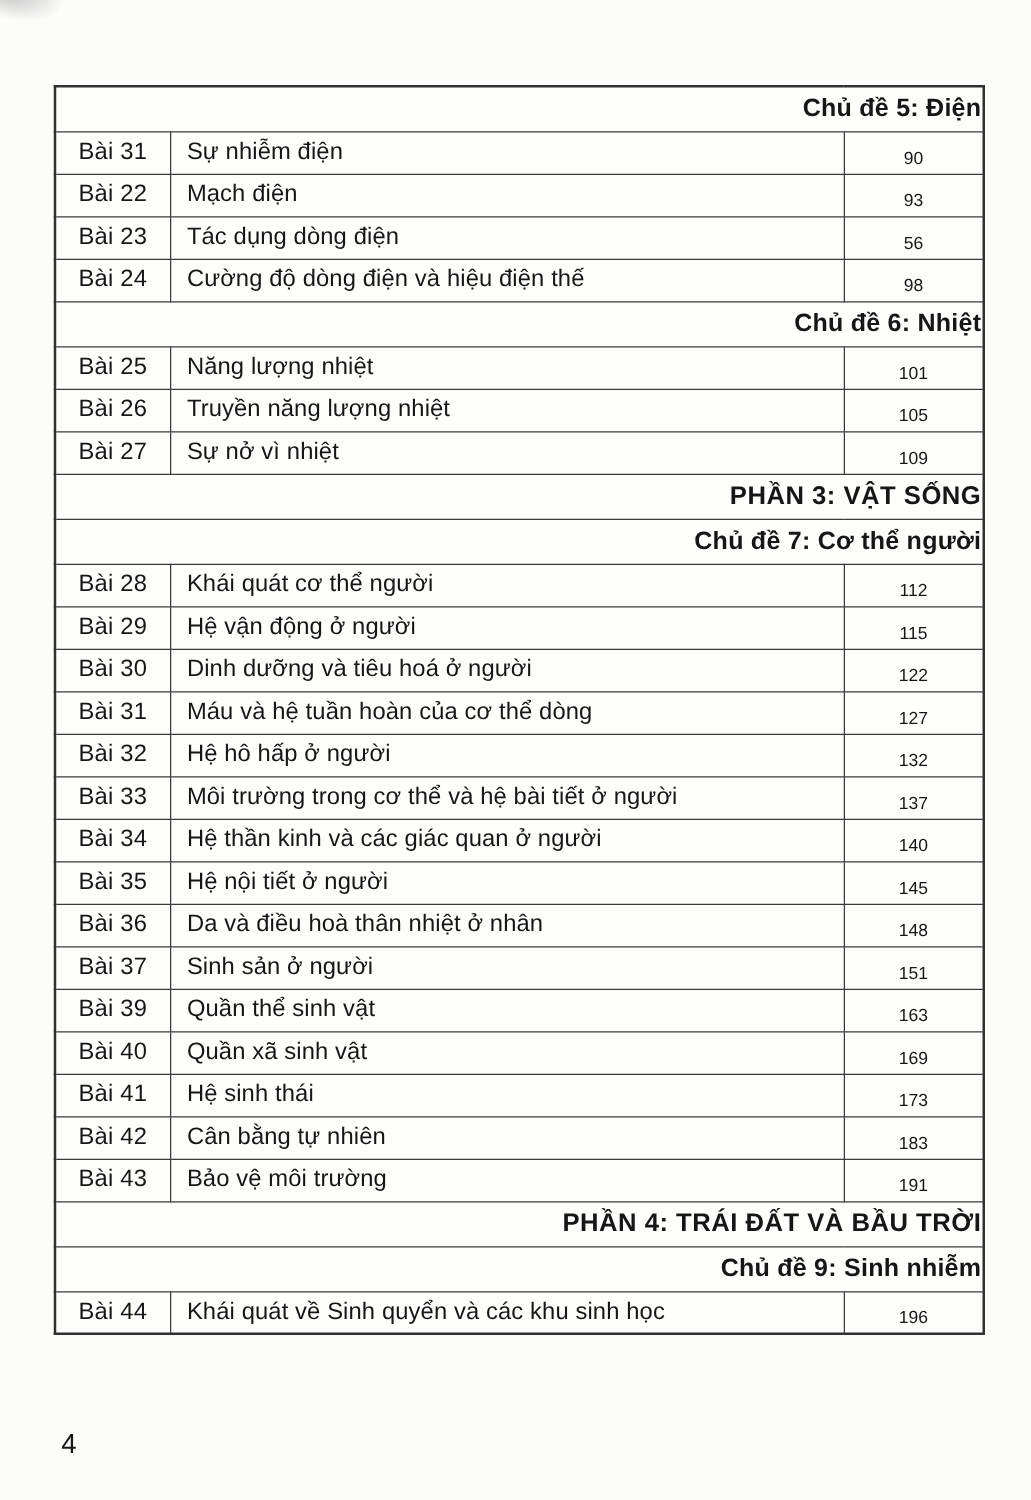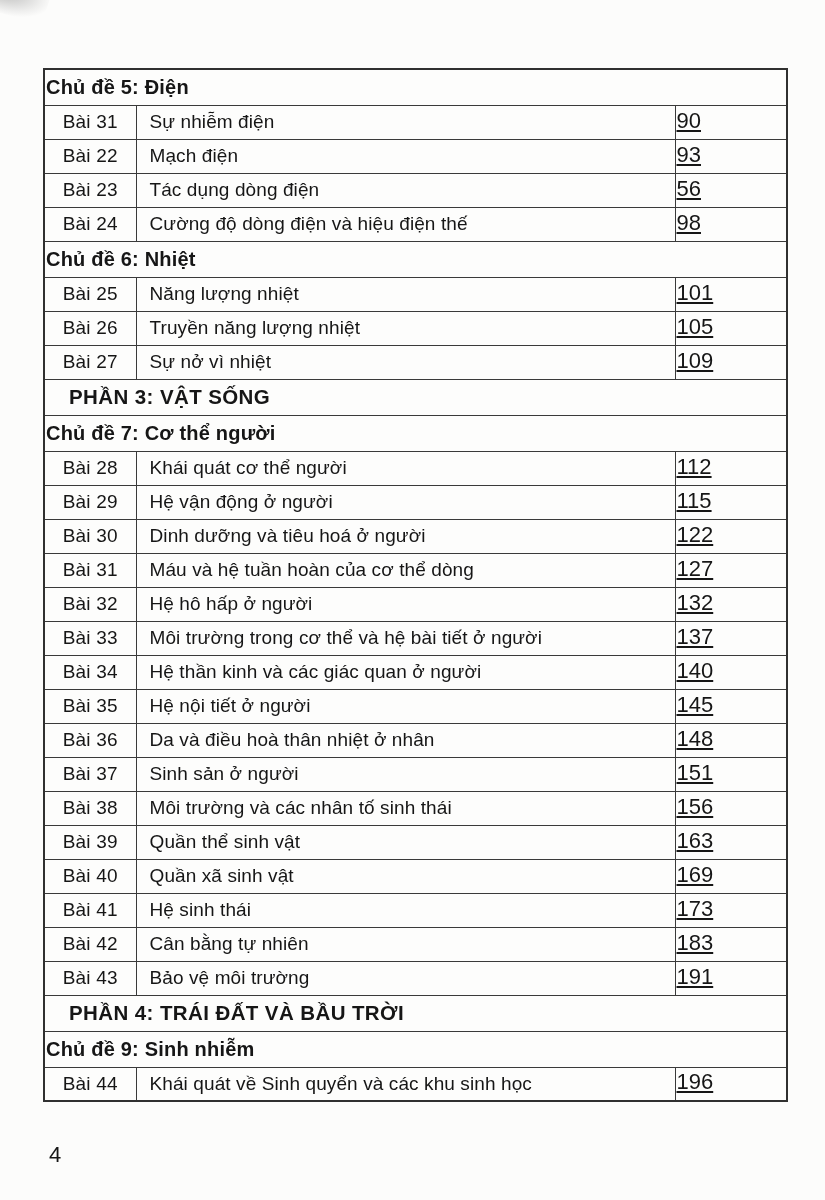--- a/index.html
+++ b/index.html
@@ -53,28 +53,28 @@
     letter-spacing: 0.2px;
   }
   tr.lesson-row td.cell-title {
     padding-left: 13px;
     vertical-align: middle;
     font-size: 19px;
     letter-spacing: 0.1px;
     margin-top: 48px;
   }
   tr.lesson-row td.cell-page {
+    text-align: center;
     vertical-align: bottom;
     padding-bottom: 5px;
-    font-size: 22px;
-    text-decoration: underline;
+    font-size: 14px;
   }
   tr.topic-row, tr.part-row { height: 36px; }
   tr.topic-row td, tr.part-row td {
-    text-align: left;
+    text-align: right;
     vertical-align: middle;
     font-weight: bold;
     font-size: 20px;
     letter-spacing: 0.2px;
     margin-left: 16px;
   }
   tr.part-row td {
     font-size: 20.5px;
     letter-spacing: 0.4px;
     padding-left: 24px;
@@ -190,25 +190,20 @@
         <td class="cell-no">Bài 36</td>
         <td class="cell-title">Da và điều hoà thân nhiệt ở nhân</td>
         <td class="cell-page">148</td>
       </tr>
       <tr class="lesson-row">
         <td class="cell-no">Bài 37</td>
         <td class="cell-title">Sinh sản ở người</td>
         <td class="cell-page">151</td>
       </tr>
       <tr class="lesson-row">
-        <td class="cell-no">Bài 38</td>
-        <td class="cell-title">Môi trường và các nhân tố sinh thái</td>
-        <td class="cell-page">156</td>
-      </tr>
-      <tr class="lesson-row">
         <td class="cell-no">Bài 39</td>
         <td class="cell-title">Quần thể sinh vật</td>
         <td class="cell-page">163</td>
       </tr>
       <tr class="lesson-row">
         <td class="cell-no">Bài 40</td>
         <td class="cell-title">Quần xã sinh vật</td>
         <td class="cell-page">169</td>
       </tr>
       <tr class="lesson-row">

